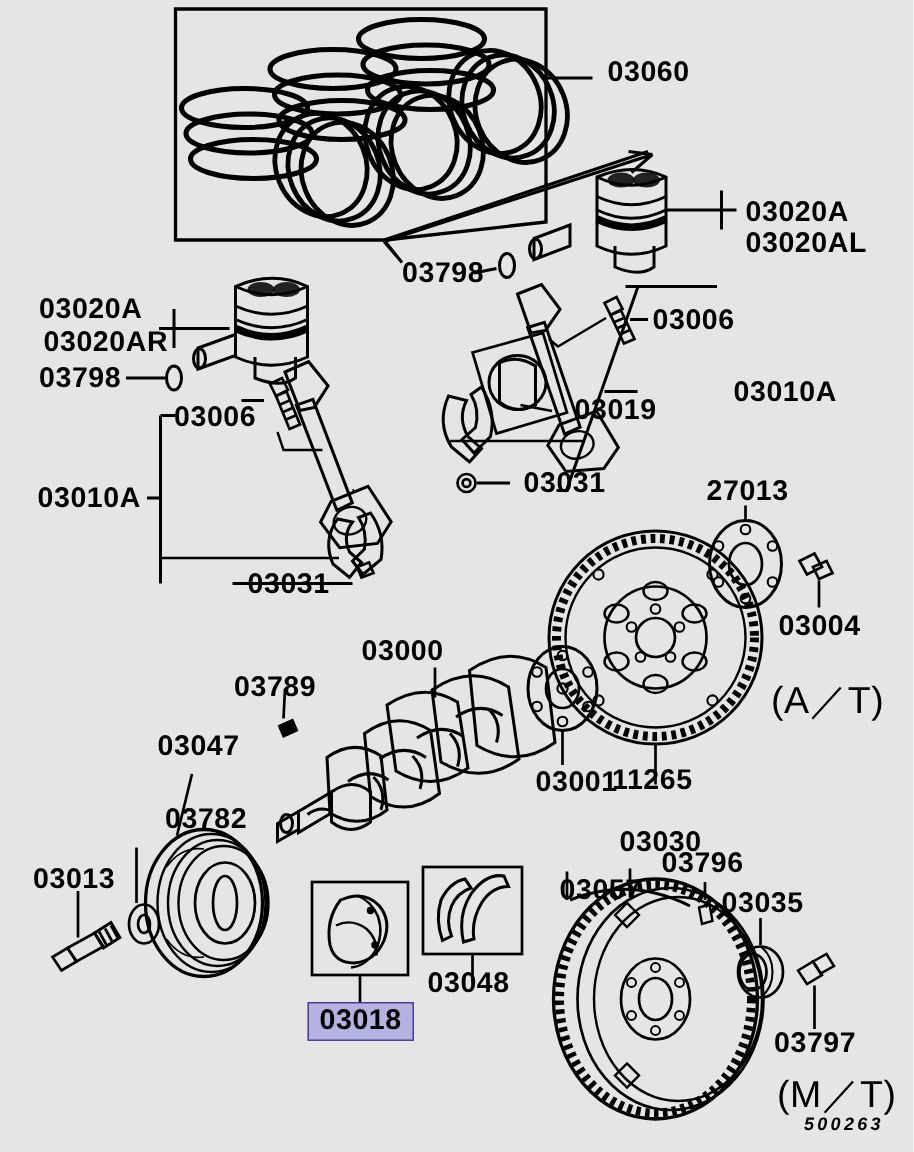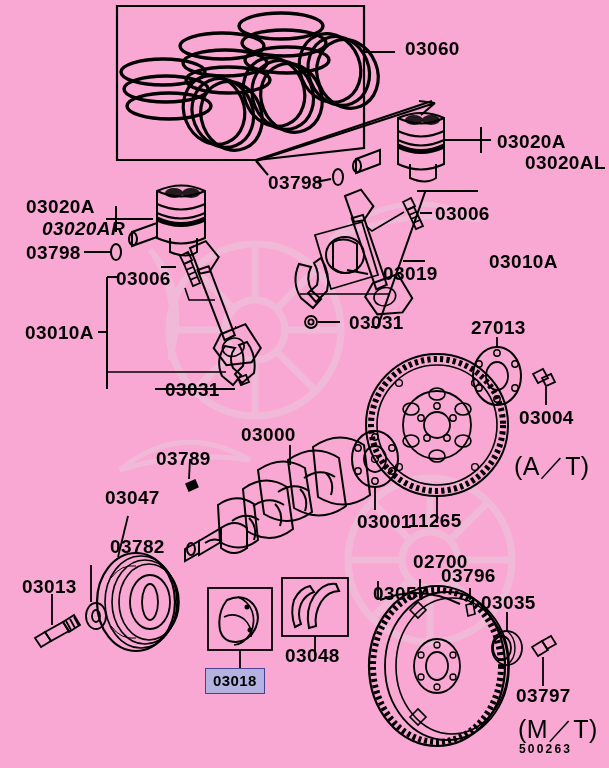--- a/index.html
+++ b/index.html
@@ -4,40 +4,40 @@
 <title>Parts Diagram</title>
 <style>
   html,body{margin:0;padding:0;background:#ffffff;}
   body{
     font-family:"Liberation Sans","DejaVu Sans",sans-serif;
     -webkit-font-smoothing:antialiased;
   }
   #sheet{
     position:relative;
     width:609px;height:768px;
-    background:#f9a8d4;
+    background:#e5e5e5;
     overflow:hidden;
   }
   #art{position:absolute;left:0;top:0;width:609px;height:768px;}
   .lbl{
     position:absolute;
     font-size:19px;
     font-weight:bold;
     color:#000000;
     letter-spacing:0.4px;
     white-space:nowrap;
     line-height:21px;
   }
   .lbl.two{line-height:22px;}
   .hl{
     position:absolute;
     background:#b4b2e0;
     border:1.5px solid #4a3f92;
     color:#000000;
-    font-size:15px;
+    font-size:19px;
     font-weight:bold;
     letter-spacing:0.4px;
     padding:1px 7px 2px 7px;
     line-height:21px;
     white-space:nowrap;
   }
   .code{
     position:absolute;
     font-size:12px;
     font-weight:bold;
@@ -370,52 +370,52 @@
     <g stroke="#000" fill="none" stroke-width="1.7">
       <path d="M532,647 l10,-6 l6,9 l-10,6 z"></path>
       <path d="M542,641 l9,-5 l5,8 l-9,5 z"></path>
     </g>
     <path d="M543,657 L543,686" stroke="#000" stroke-width="1.8"></path>
   </svg>
 
   <div class="lbl" style="left:405px;top:38px;">03060</div>
 
   <div class="lbl two" style="left:497px;top:131px;">03020A</div>
-  <div class="lbl two" style="left:525px;top:152px;">03020AL</div>
+  <div class="lbl two" style="left:497px;top:152px;">03020AL</div>
 
   <div class="lbl" style="left:268px;top:172px;">03798</div>
   <div class="lbl" style="left:435px;top:203px;">03006</div>
   <div class="lbl" style="left:489px;top:251px;">03010A</div>
   <div class="lbl" style="left:383px;top:263px;">03019</div>
   <div class="lbl" style="left:349px;top:312px;">03031</div>
 
   <div class="lbl two" style="left:26px;top:196px;">03020A</div>
-  <div class="lbl two" style="left:42px;top:218px;font-style:italic;">03020AR</div>
+  <div class="lbl two" style="left:29px;top:218px;">03020AR</div>
   <div class="lbl" style="left:26px;top:242px;">03798</div>
   <div class="lbl" style="left:116px;top:268px;">03006</div>
   <div class="lbl" style="left:25px;top:322px;">03010A</div>
   <div class="lbl" style="left:165px;top:379px;">03031</div>
 
   <div class="lbl" style="left:471px;top:317px;">27013</div>
   <div class="lbl" style="left:519px;top:407px;">03004</div>
   <div class="at" style="left:514px;top:450px;">(A／T)</div>
   <div class="lbl" style="left:408px;top:510px;">11265</div>
 
   <div class="lbl" style="left:241px;top:424px;">03000</div>
   <div class="lbl" style="left:156px;top:448px;">03789</div>
   <div class="lbl" style="left:105px;top:487px;">03047</div>
   <div class="lbl" style="left:64px;top:536px;margin-left:46px;">03782</div>
   <div class="lbl" style="left:22px;top:576px;">03013</div>
   <div class="lbl" style="left:357px;top:511px;">03001</div>
 
   <div class="hl" style="left:205px;top:668px;">03018</div>
   <div class="lbl" style="left:285px;top:645px;">03048</div>
 
-  <div class="lbl" style="left:413px;top:551px;">02700</div>
+  <div class="lbl" style="left:413px;top:551px;">03030</div>
   <div class="lbl" style="left:441px;top:565px;text-align:right;">03796</div>
   <div class="lbl" style="left:481px;top:592px;">03035</div>
   <div class="lbl" style="left:373px;top:583px;text-align:center;">03057</div>
   <div class="lbl" style="left:516px;top:685px;">03797</div>
   <div class="at" style="left:518px;top:713px;">(M／T)</div>
 
-  <div class="code" style="left:519px;top:742px;">500263</div>
+  <div class="code" style="left:536px;top:742px;font-style:italic;">500263</div>
 
 </div>
 
 </body></html>

